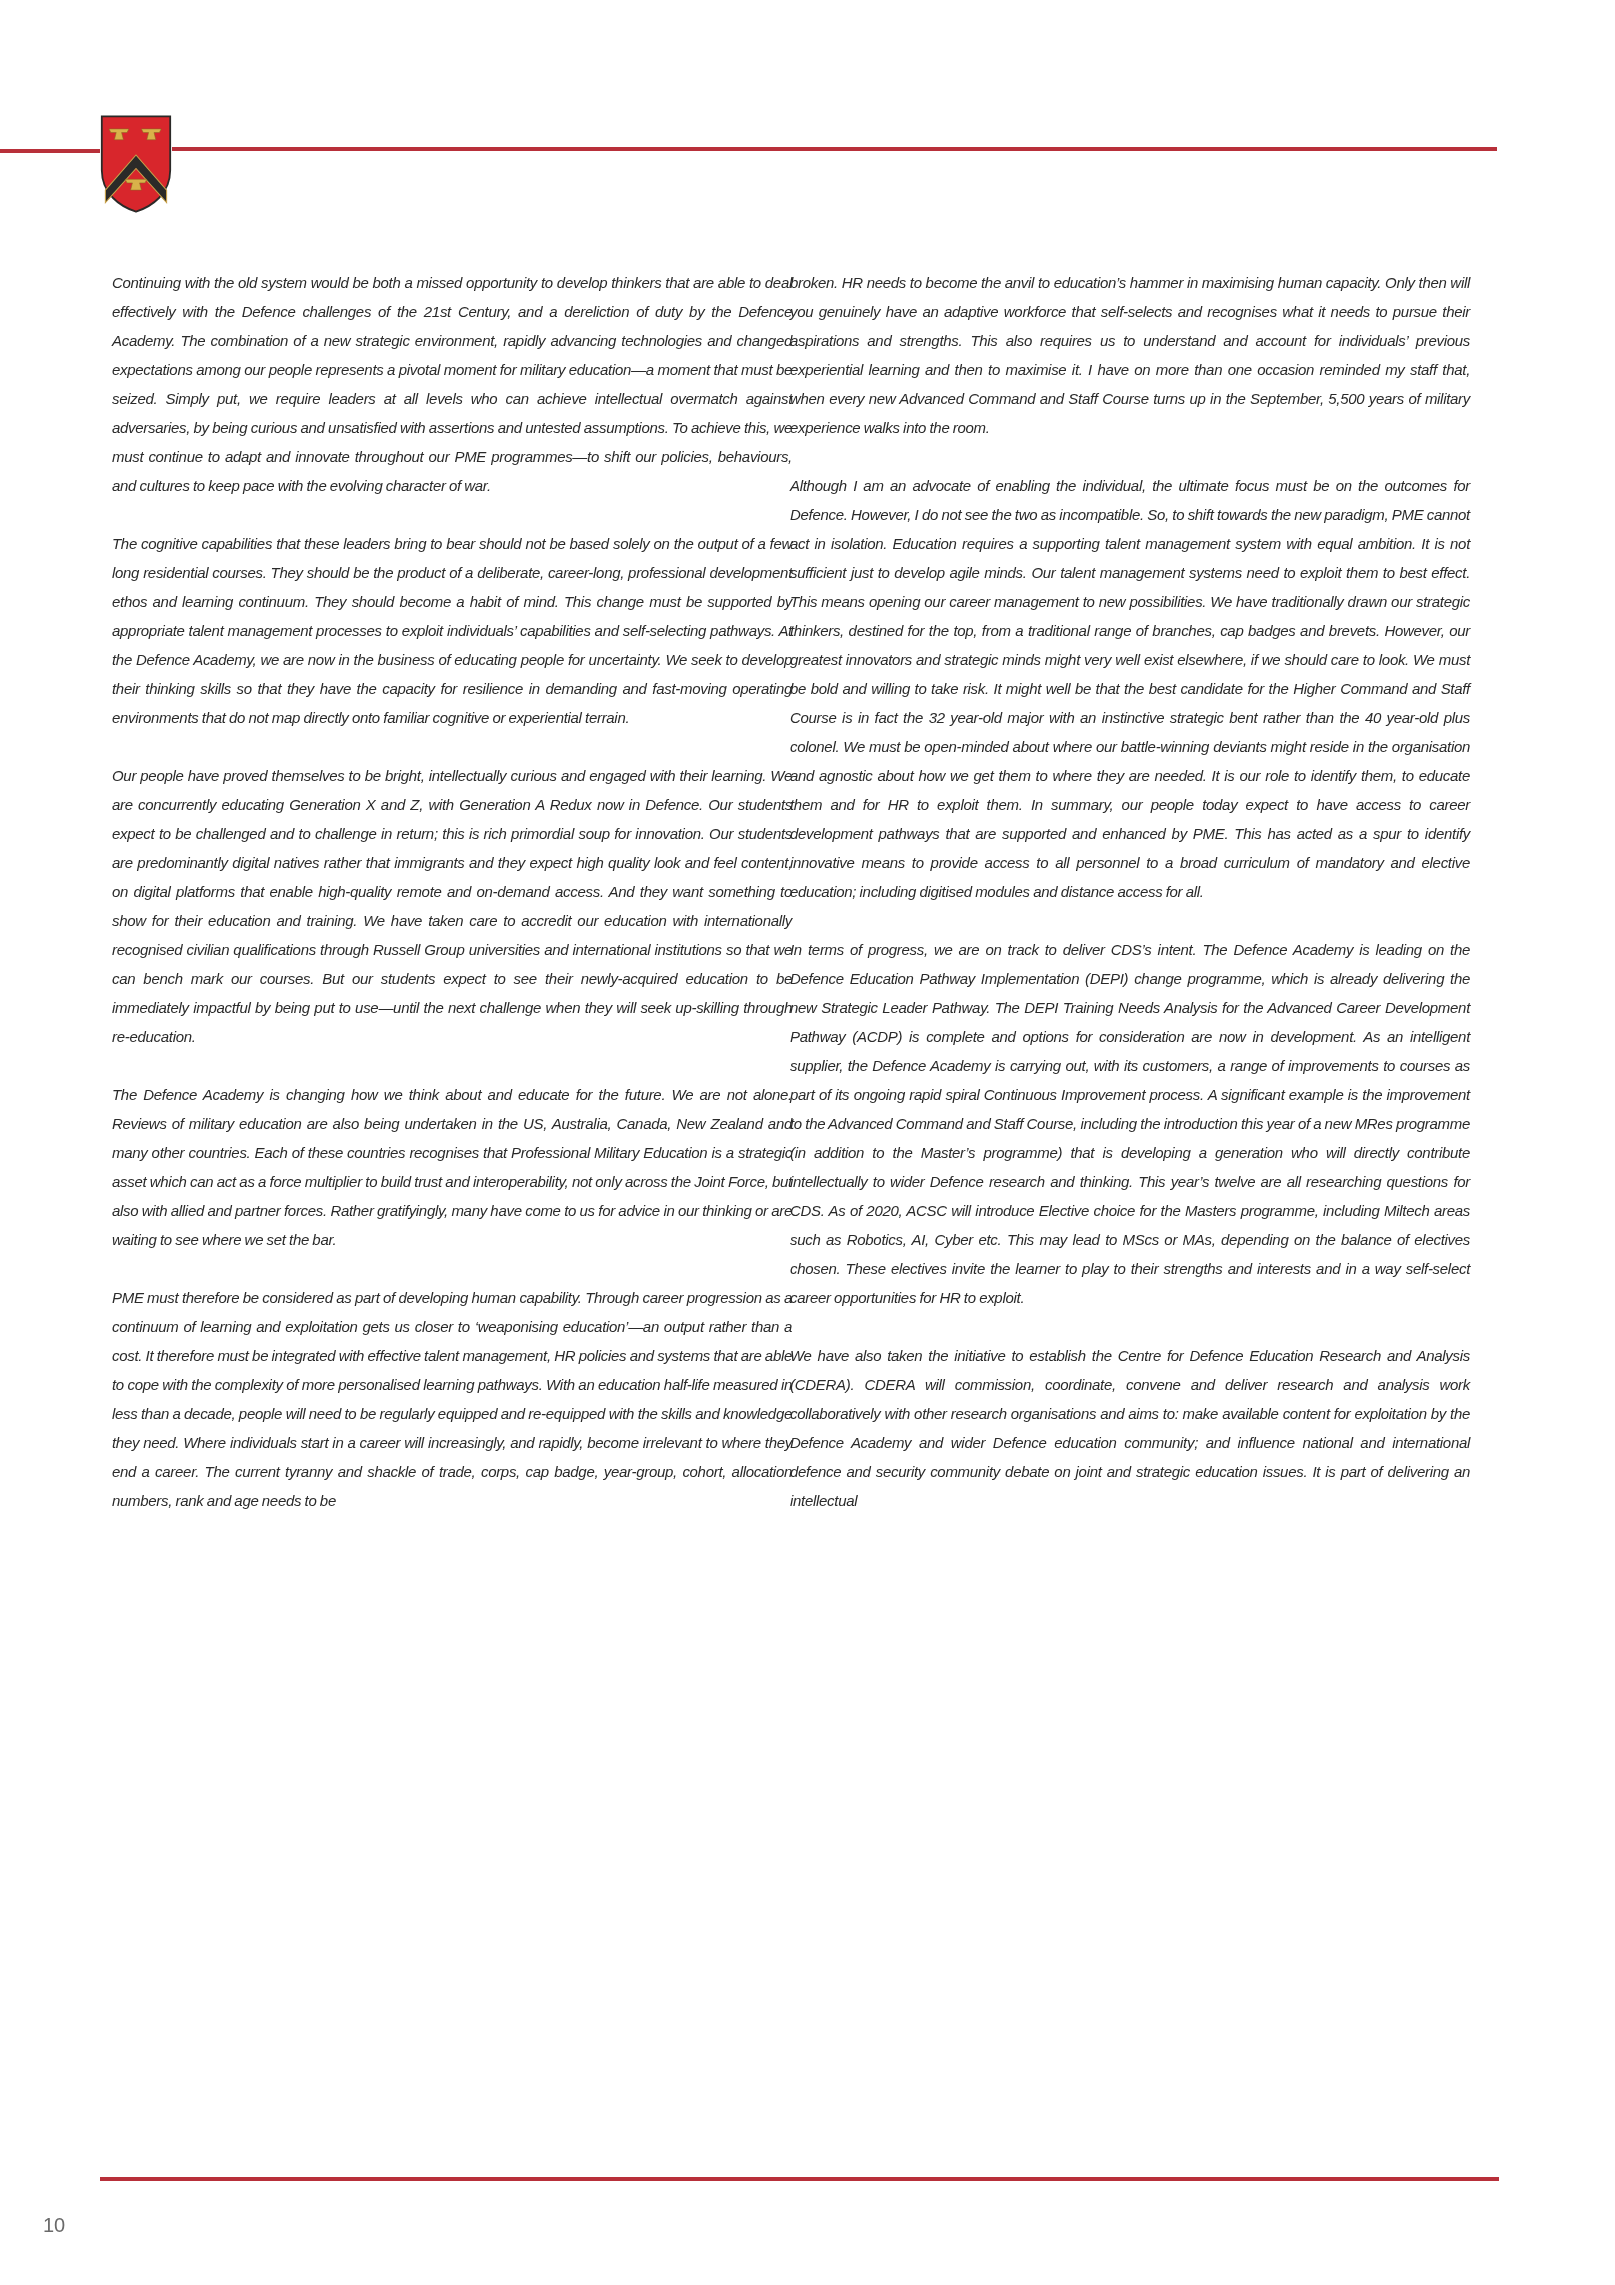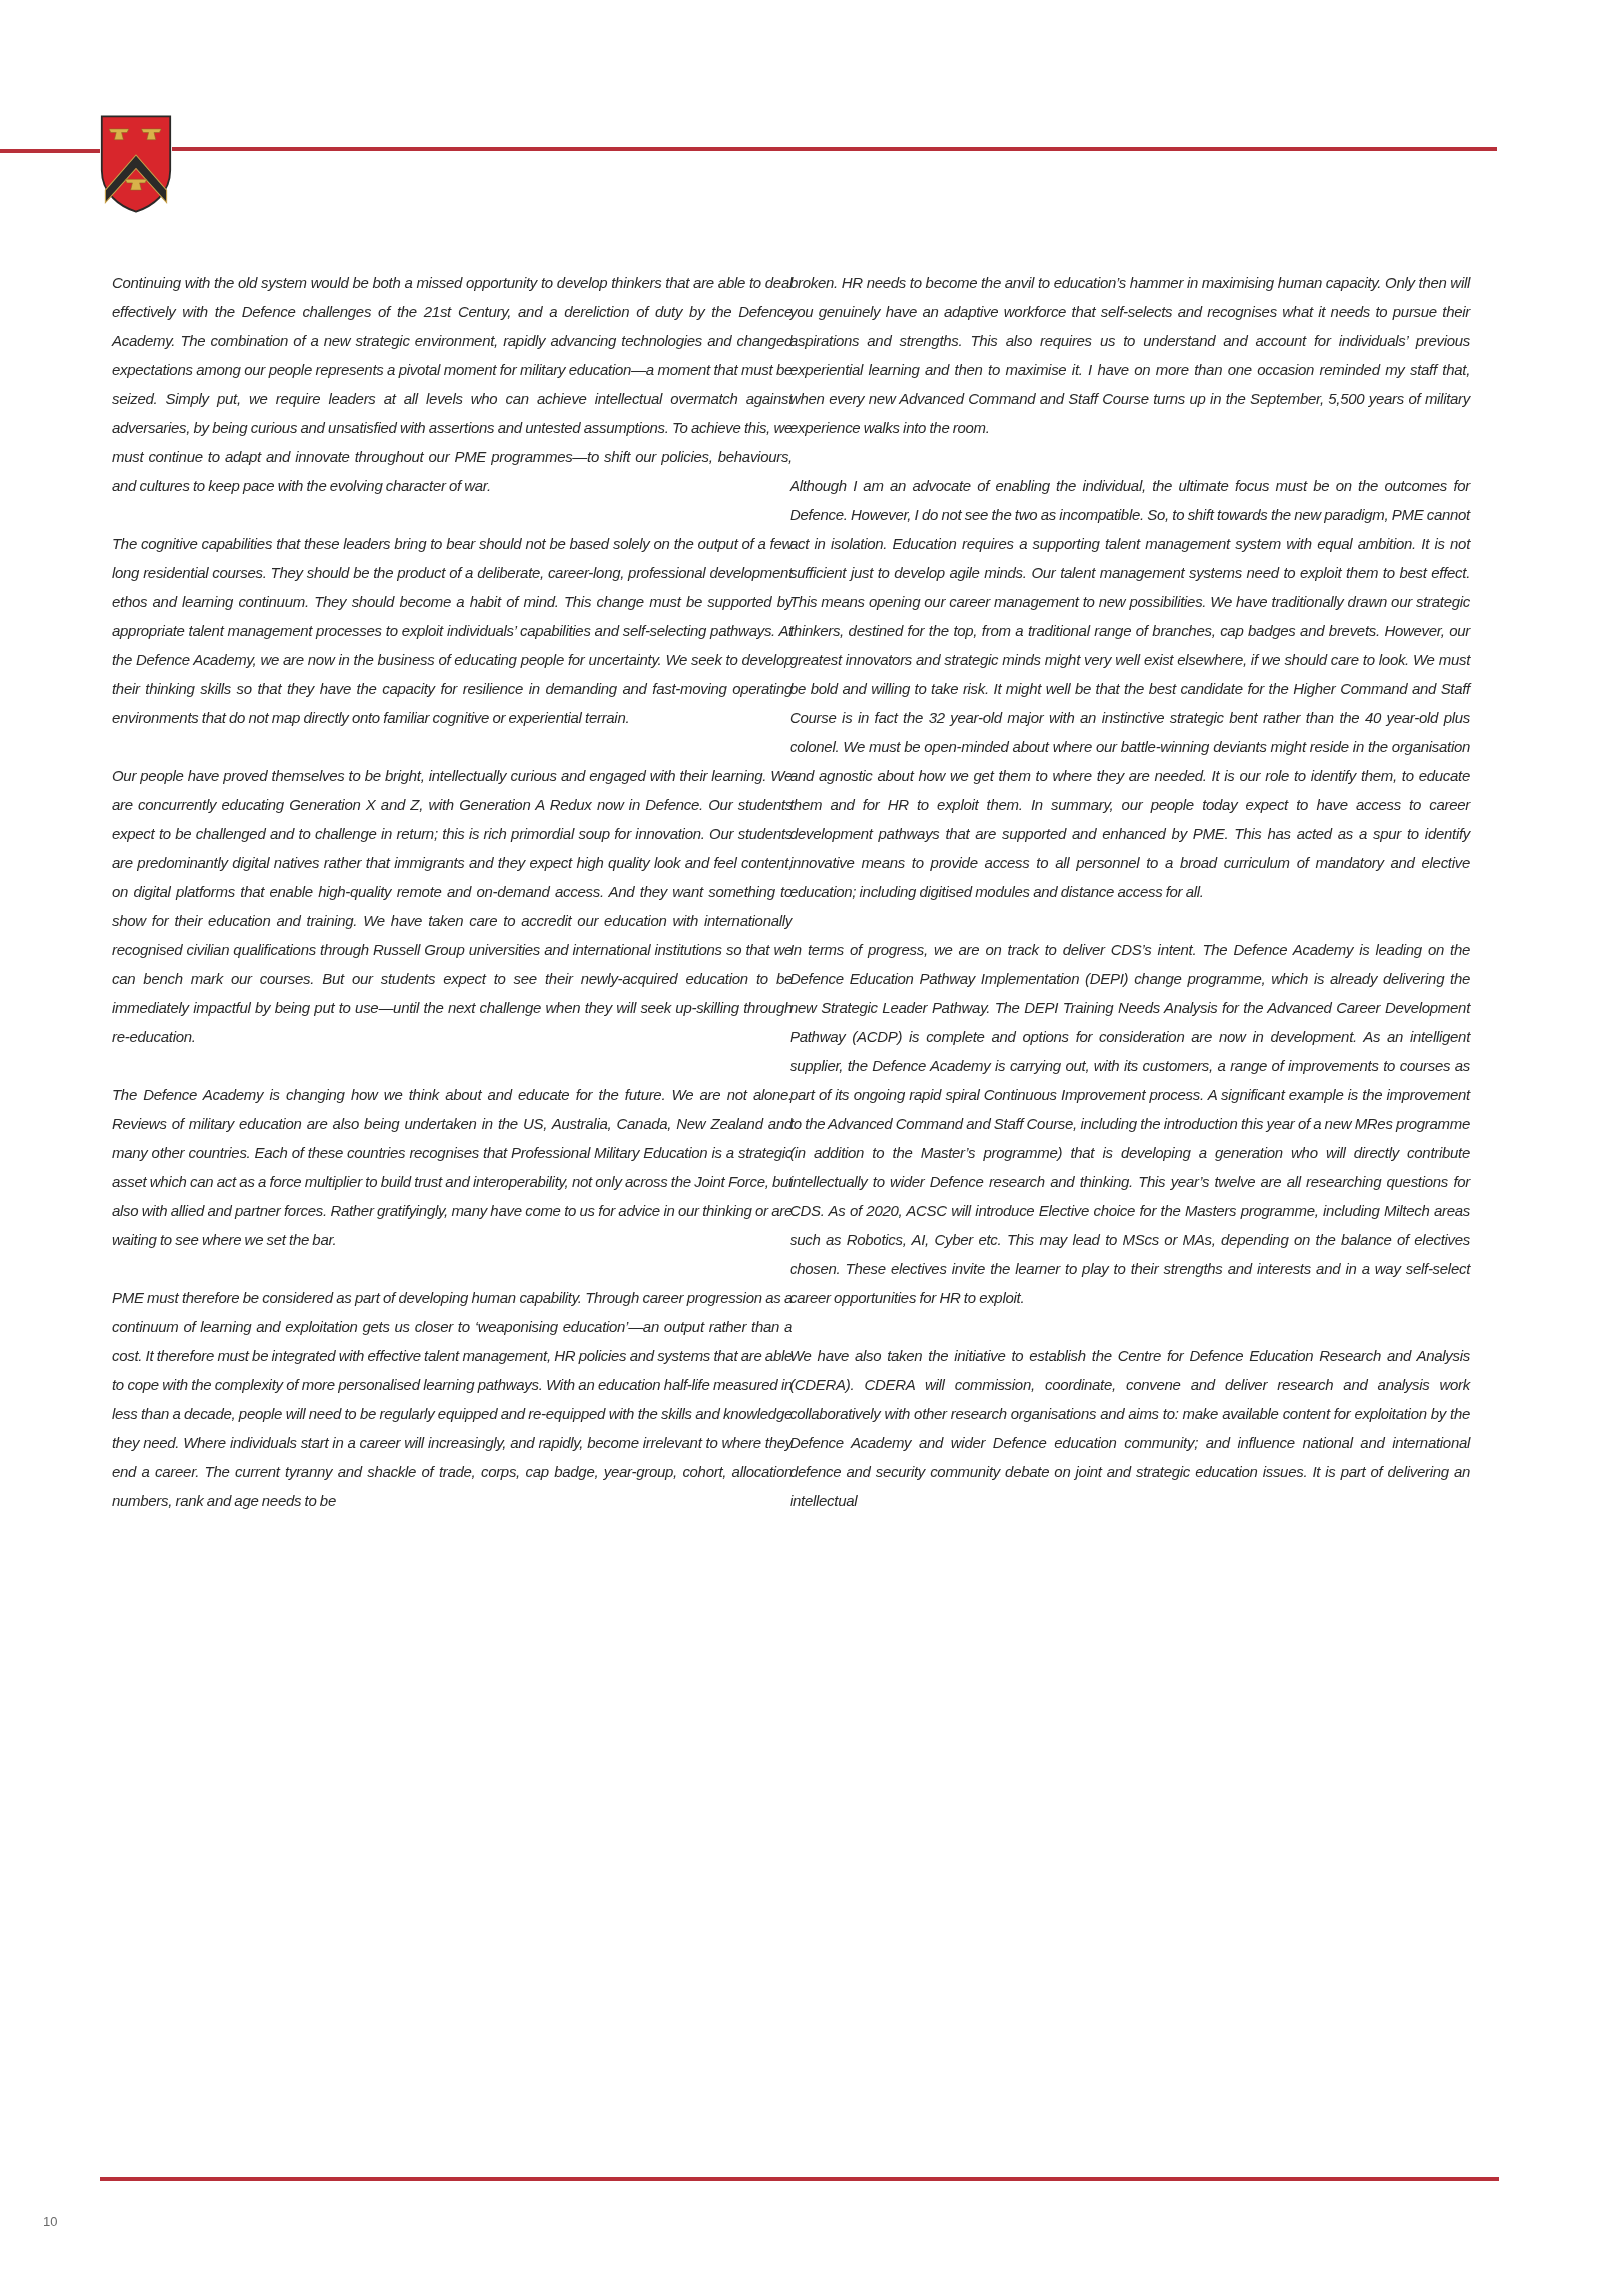--- a/index.html
+++ b/index.html
@@ -45,21 +45,21 @@
     }
     #col-left { left: 112px; }
     #col-right { left: 790px; }
     .column p {
       margin: 0 0 29px 0;
     }
     .page-number {
       position: absolute;
       left: 43px;
       top: 2214px;
-      font-size: 13px;
+      font-size: 20px;
       color: #6a6a6a;
     }
   </style>
 </head>
 <body>
 
 <div class="rule" id="top-rule-left"></div>
 <div class="rule" id="top-rule-right"></div>
 
 <svg class="crest" viewBox="0 0 80 110">

